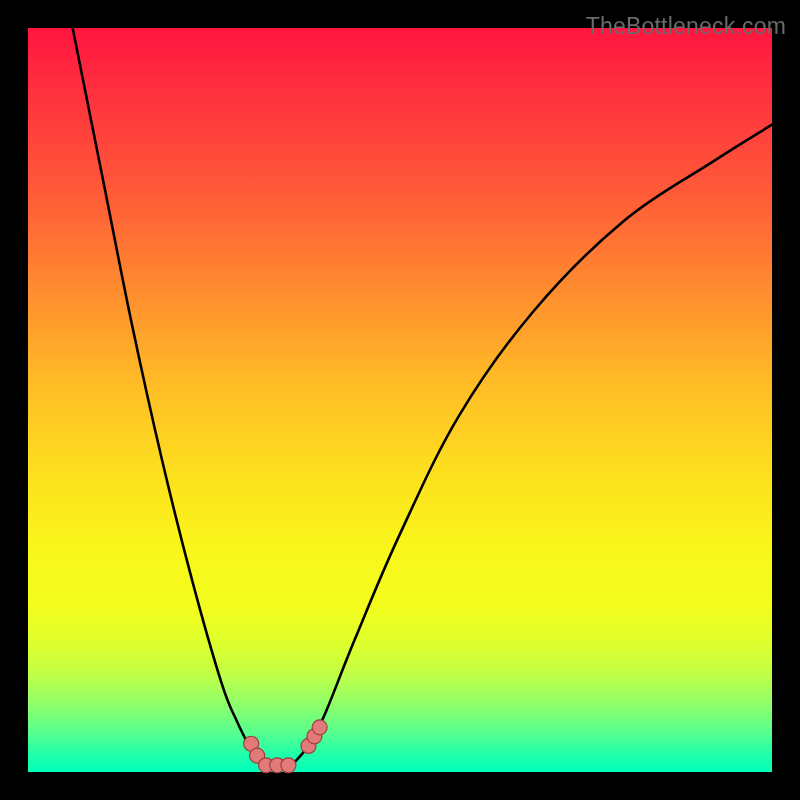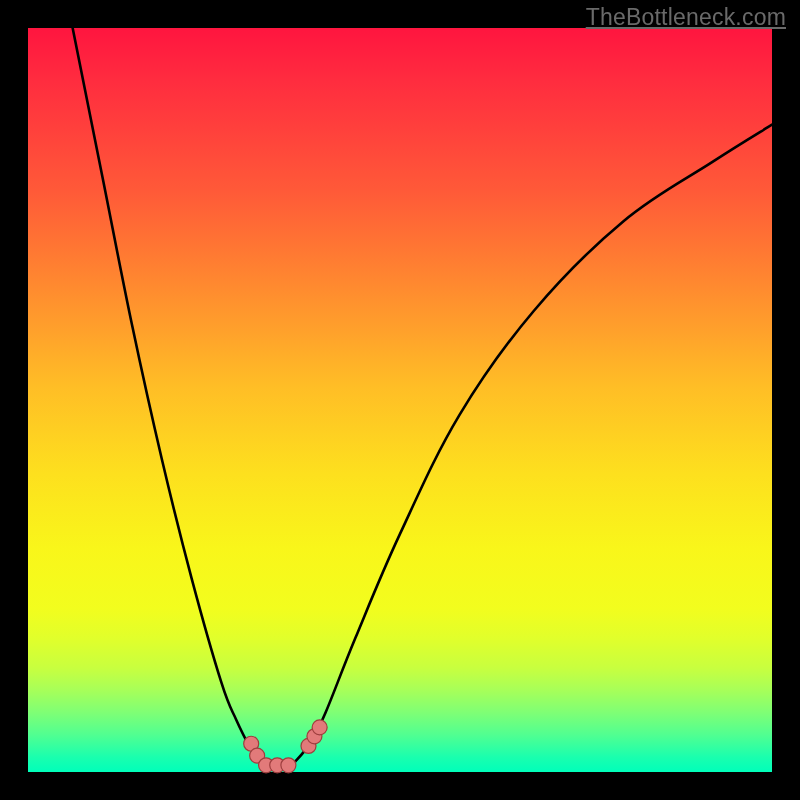--- a/index.html
+++ b/index.html
@@ -12,29 +12,28 @@
     font-family: Arial, Helvetica, sans-serif;
   }
   .frame {
     position: absolute;
     left: 0; top: 0;
     width: 800px; height: 800px;
     background: #000;
   }
   .watermark {
     position: absolute;
-    top: 4px;
+    top: 13px;
     right: 14px;
     color: #6a6a6a;
     font-size: 23px;
     font-weight: 400;
     letter-spacing: 0.2px;
     user-select: none;
     z-index: 50;
-    text-decoration: underline;
   }
   .plot {
     position: absolute;
     left: 28px;
     top: 28px;
     width: 744px;
     height: 744px;
   }
   
   .bg-grad {

